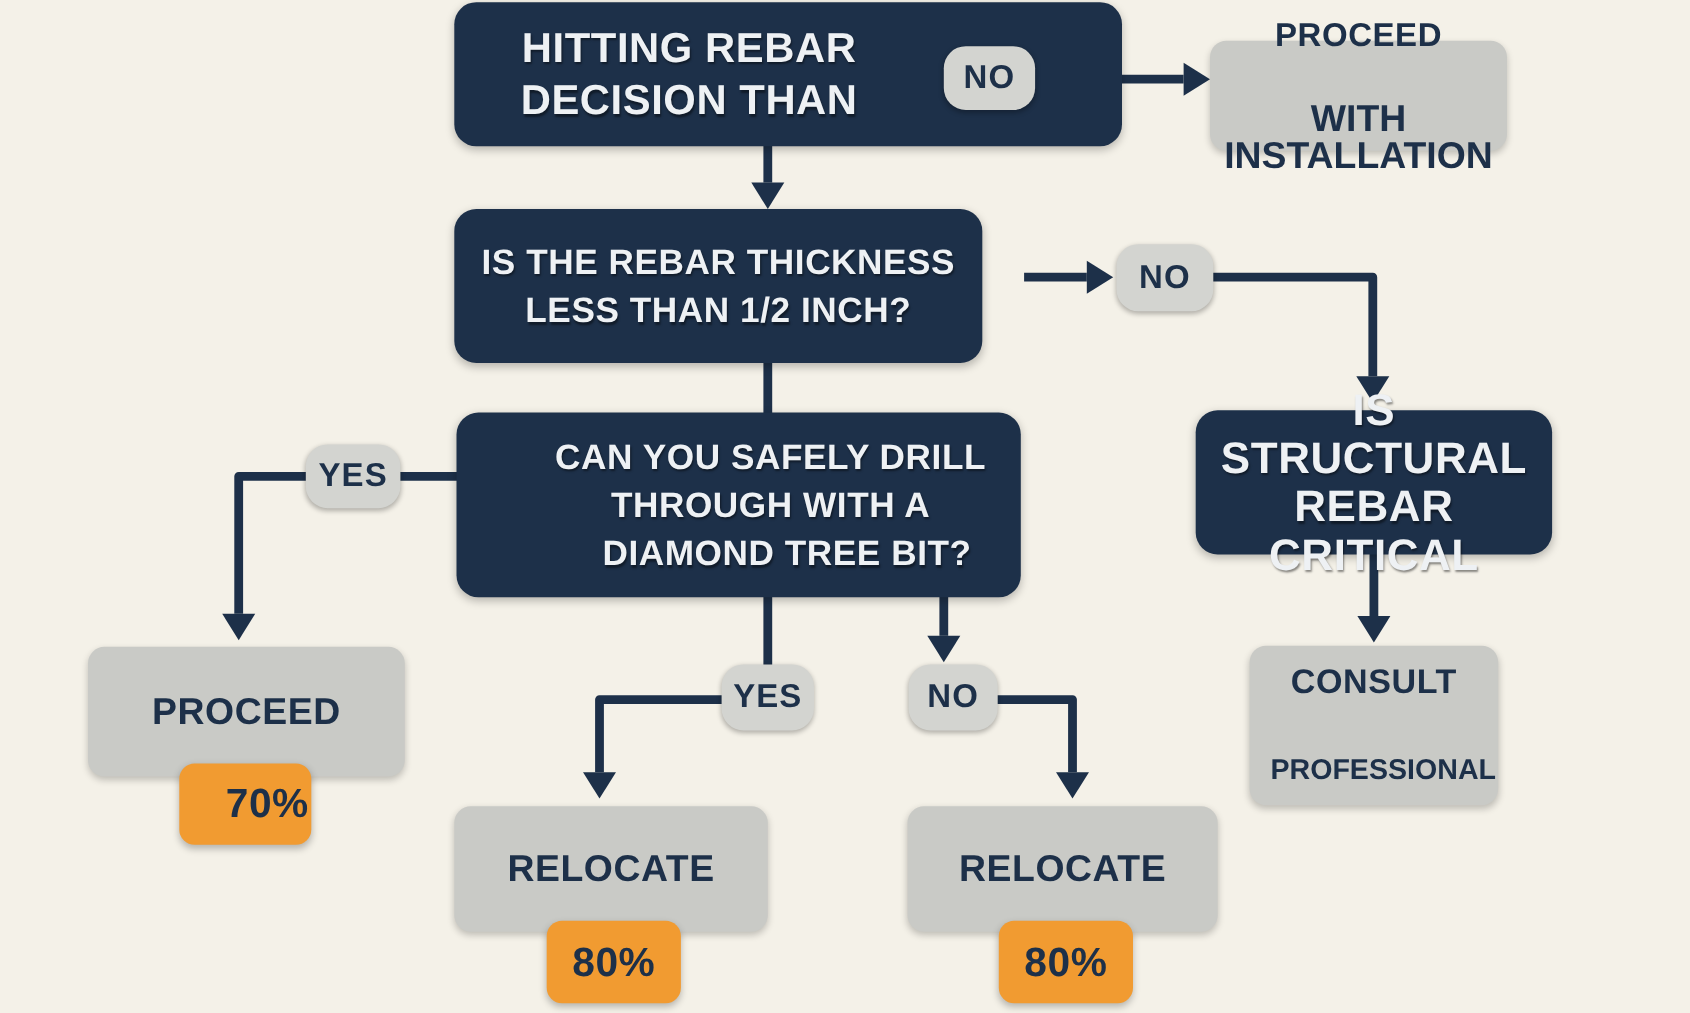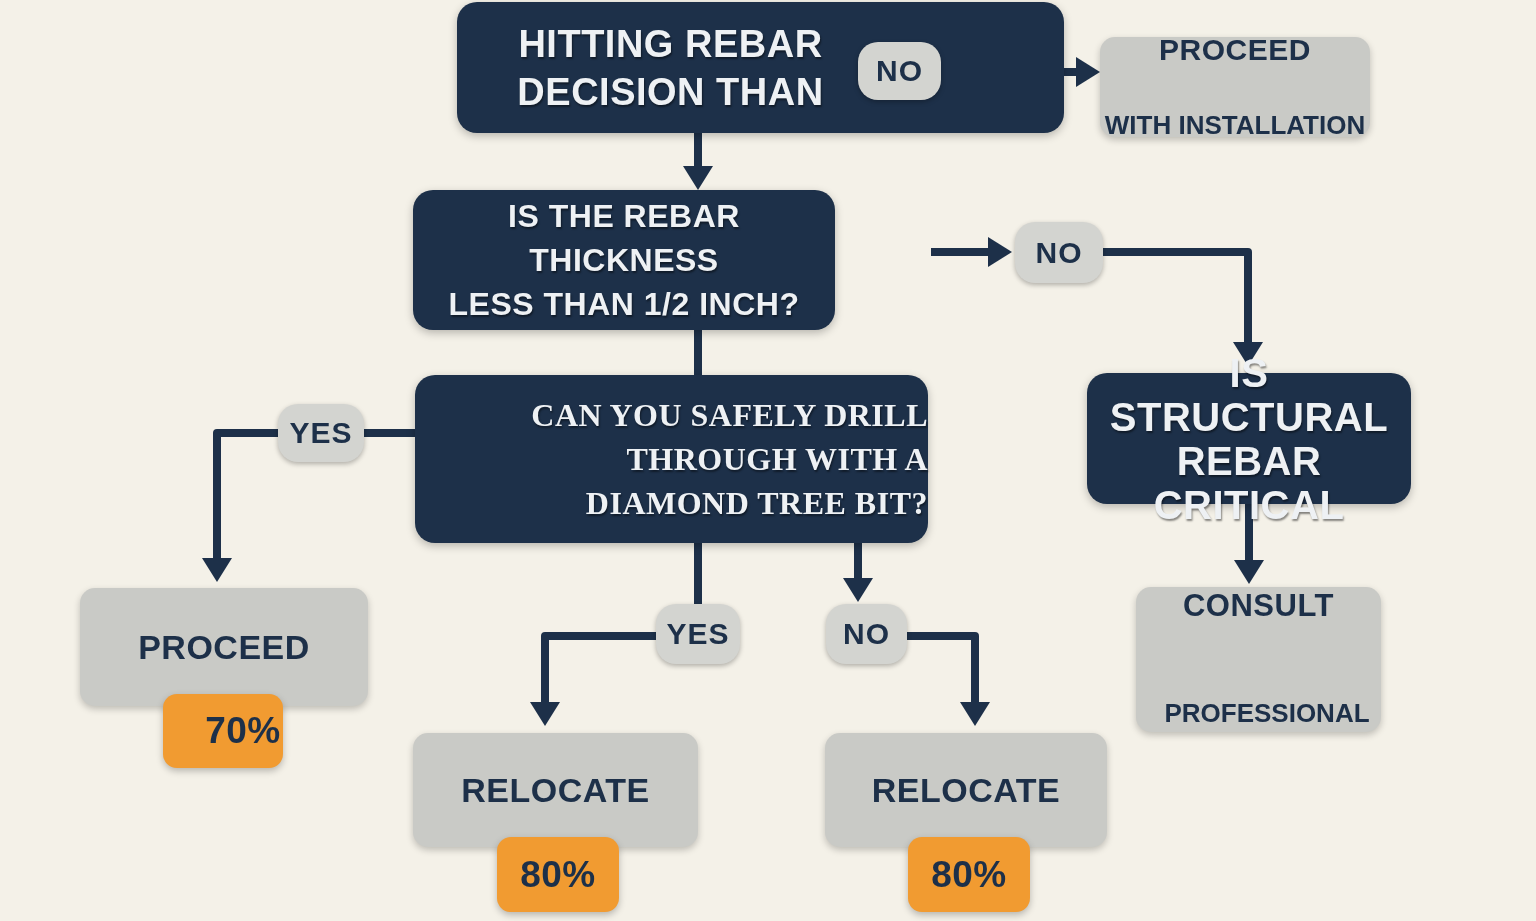--- a/index.html
+++ b/index.html
@@ -48,37 +48,37 @@
   }
 
   .pct{
     position:absolute;z-index:4;background:var(--orange);border-radius:14px;
     color:var(--navy);display:flex;align-items:center;justify-content:center;
     font-size:37px;letter-spacing:.5px;
     box-shadow:0 3px 7px rgba(0,0,0,.25);
   }
 
   
-  .title-box{left:413px;top:2px;width:607px;height:131px;font-size:38px;line-height:48px;padding-right:180px;margin-left:44px;}
+  .title-box{left:413px;top:2px;width:607px;height:131px;font-size:38px;line-height:48px;padding-right:180px;}
   .title-no-badge{left:858px;top:42px;width:83px;height:58px;}
 
   .proceed-install-box{left:1100px;top:37px;width:270px;height:100px;line-height:34px;}
   .proceed-install-box .l1{font-size:30px;}
-  .proceed-install-box .l2{font-size:26px;letter-spacing:0;}
+  .proceed-install-box .l2{font-size:34px;letter-spacing:0;}
 
-  .q-thickness-box{left:413px;top:190px;width:422px;height:140px;font-size:32px;line-height:44px;}
+  .q-thickness-box{left:413px;top:190px;width:480px;height:140px;font-size:32px;line-height:44px;}
   .no-badge-thickness{left:1015px;top:222px;width:88px;height:61px;}
 
   .q-structural-box{left:1087px;top:373px;width:324px;height:131px;font-size:40px;line-height:44px;}
 
-  .consult-box{left:1136px;top:587px;width:245px;height:145px;line-height:38px;justify-content:space-between;}
+  .consult-box{left:1136px;top:587px;width:226px;height:145px;line-height:38px;}
   .consult-box .l1{font-size:31px;}
   .consult-box .l2{font-size:26px;letter-spacing:0;margin-left:17px;}
 
-  .q-drill-box{left:415px;top:375px;width:513px;height:168px;font-size:32px;line-height:44px;text-align:right;padding-left:58px;font-family:Liberation Serif, serif;}
+  .q-drill-box{left:415px;top:375px;width:513px;height:168px;font-size:32px;line-height:44px;text-align:center;padding-left:58px;}
   .q-drill-box .l3{text-indent:30px;}
 
   .yes-badge-left{left:278px;top:404px;width:86px;height:58px;}
 
   .proceed-box{left:80px;top:588px;width:288px;height:118px;font-size:34px;}
   .pct-70{left:163px;top:694px;width:120px;height:74px;padding-left:40px;}
 
   .yes-badge-mid{left:656px;top:604px;width:84px;height:60px;}
   .no-badge-mid{left:826px;top:604px;width:81px;height:60px;}
 

